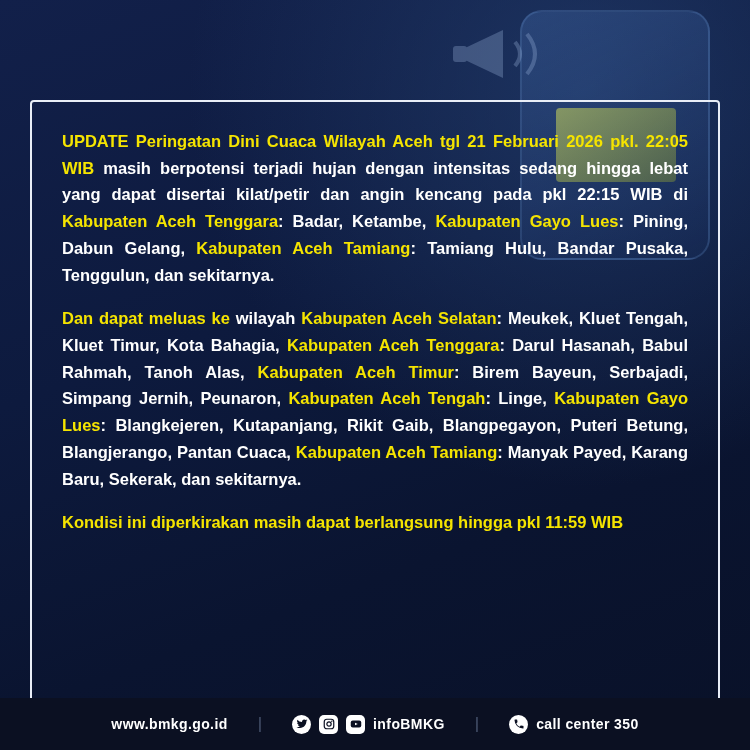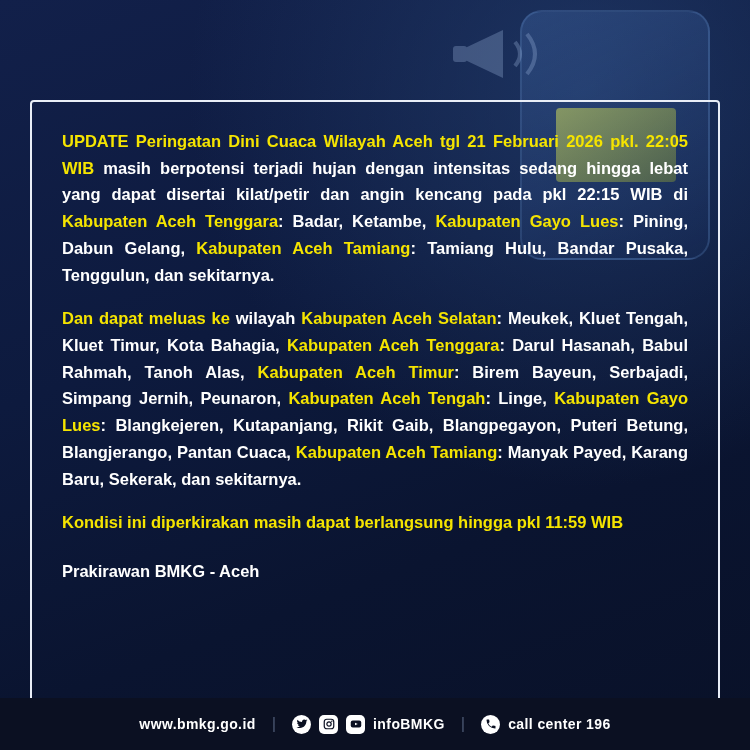--- a/index.html
+++ b/index.html
@@ -103,21 +103,21 @@
   .sig { margin-top: 22px; color: #ffffff; font-size: 16.5px; font-weight: bold; }
   
   .footer {
     position: absolute;
     left: 0; bottom: 0;
     width: 750px; height: 52px;
     background: #0b1022;
     display: flex;
     align-items: center;
     justify-content: center;
-    gap: 16px;
+    gap: 30px;
   }
   .footer-text {
     color: #ffffff;
     font-size: 14px;
     font-weight: bold;
     letter-spacing: 0.4px;
   }
   .divider {
     color: #4a5570;
     font-size: 17px;
@@ -148,21 +148,20 @@
     <path d="M70 28 q10 12 0 24" stroke="#9fb8e0" stroke-width="4" fill="none"></path>
     <path d="M82 20 q16 20 0 40" stroke="#9fb8e0" stroke-width="4" fill="none"></path>
   </svg>
 
 
   <div class="card">
     <div class="body-text">
       <div class="para" id="p1"><span class="hl">UPDATE Peringatan Dini Cuaca Wilayah Aceh tgl 21 Februari 2026 pkl. 22:05 WIB</span><span class="plain"> masih berpotensi terjadi hujan dengan intensitas sedang hingga lebat yang dapat disertai kilat/petir dan angin kencang pada pkl 22:15 WIB di </span><span class="hl">Kabupaten Aceh Tenggara</span><span class="plain">: Badar, Ketambe, </span><span class="hl">Kabupaten Gayo Lues</span><span class="plain">: Pining, Dabun Gelang, </span><span class="hl">Kabupaten Aceh Tamiang</span><span class="plain">: Tamiang Hulu, Bandar Pusaka, Tenggulun, dan sekitarnya.</span></div>
       <div class="para" id="p2"><span class="hl">Dan dapat meluas ke</span><span class="plain"> wilayah </span><span class="hl">Kabupaten Aceh Selatan</span><span class="plain">: Meukek, Kluet Tengah, Kluet Timur, Kota Bahagia, </span><span class="hl">Kabupaten Aceh Tenggara</span><span class="plain">: Darul Hasanah, Babul Rahmah, Tanoh Alas, </span><span class="hl">Kabupaten Aceh Timur</span><span class="plain">: Birem Bayeun, Serbajadi, Simpang Jernih, Peunaron, </span><span class="hl">Kabupaten Aceh Tengah</span><span class="plain">: Linge, </span><span class="hl">Kabupaten Gayo Lues</span><span class="plain">: Blangkejeren, Kutapanjang, Rikit Gaib, Blangpegayon, Puteri Betung, Blangjerango, Pantan Cuaca, </span><span class="hl">Kabupaten Aceh Tamiang</span><span class="plain">: Manyak Payed, Karang Baru, Sekerak, dan sekitarnya.</span></div>
       <div class="para" id="p3"><span class="hl">Kondisi ini diperkirakan masih dapat berlangsung hingga pkl 11:59 WIB</span></div>
-      <div class="sig">Prakirawan BMKG - Aceh</div>
     </div>
   </div>
 
   <div class="footer">
     <span class="footer-text">www.bmkg.go.id</span>
     <span class="divider">|</span>
     <span class="social">
       <span class="sicon">
         <svg width="12" height="12" viewBox="0 0 24 24">
             <path fill="#0b1022" d="M23 5a9 9 0 0 1-2.6.7A4.5 4.5 0 0 0 22.4 3a9 9 0 0 1-2.9 1.1A4.5 4.5 0 0 0 12 8.1 12.8 12.8 0 0 1 2.7 3.4a4.5 4.5 0 0 0 1.4 6 4.4 4.4 0 0 1-2-.6 4.5 4.5 0 0 0 3.6 4.4 4.5 4.5 0 0 1-2 .1 4.5 4.5 0 0 0 4.2 3.1A9 9 0 0 1 1 18.3 12.7 12.7 0 0 0 7.9 20c8.3 0 12.8-6.9 12.8-12.8v-.6A9 9 0 0 0 23 5z"></path>
@@ -183,17 +182,17 @@
       </span>
       <span class="footer-text">infoBMKG</span>
     </span>
     <span class="divider">|</span>
     <span class="callgroup">
       <span class="sicon">
         <svg width="12" height="12" viewBox="0 0 24 24">
             <path fill="#0b1022" d="M6.6 10.8a15.1 15.1 0 0 0 6.6 6.6l2.2-2.2a1 1 0 0 1 1-.25 11.4 11.4 0 0 0 3.6.57 1 1 0 0 1 1 1V20a1 1 0 0 1-1 1A17 17 0 0 1 3 4a1 1 0 0 1 1-1h3.5a1 1 0 0 1 1 1 11.4 11.4 0 0 0 .57 3.6 1 1 0 0 1-.25 1z"></path>
           </svg>
       </span>
-      <span class="footer-text">call center 196</span>
+      <span class="footer-text">call center 350</span>
     </span>
   </div>
 
 </div>
 
 </body></html>

